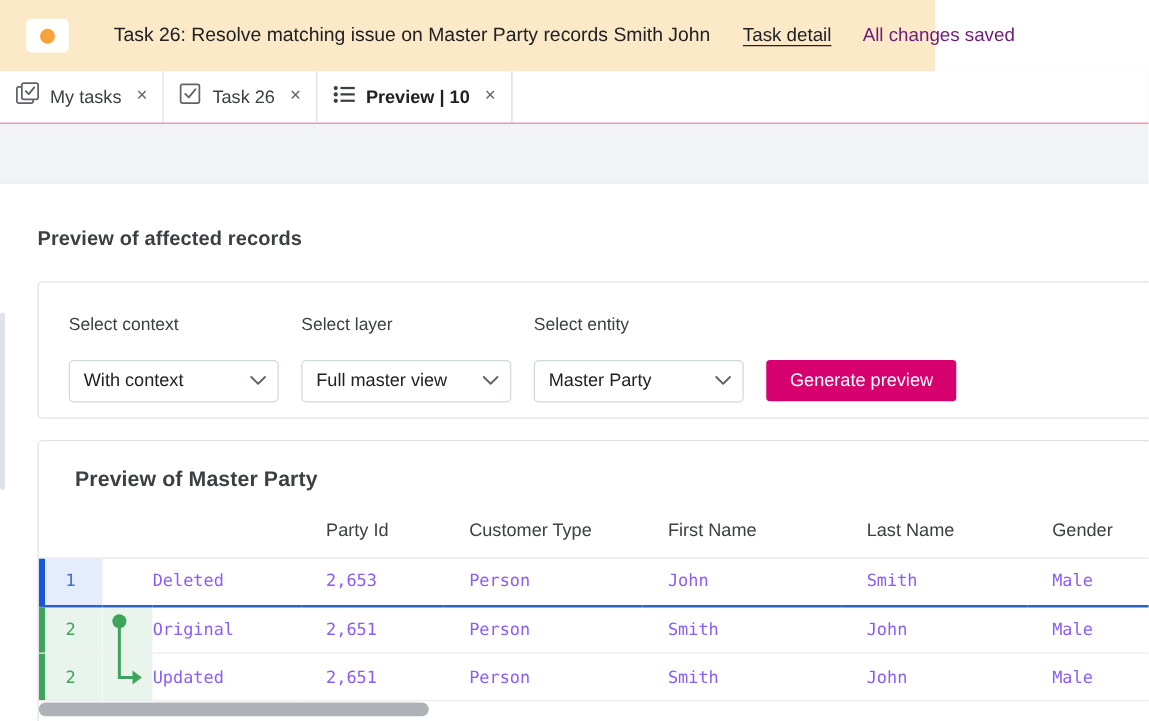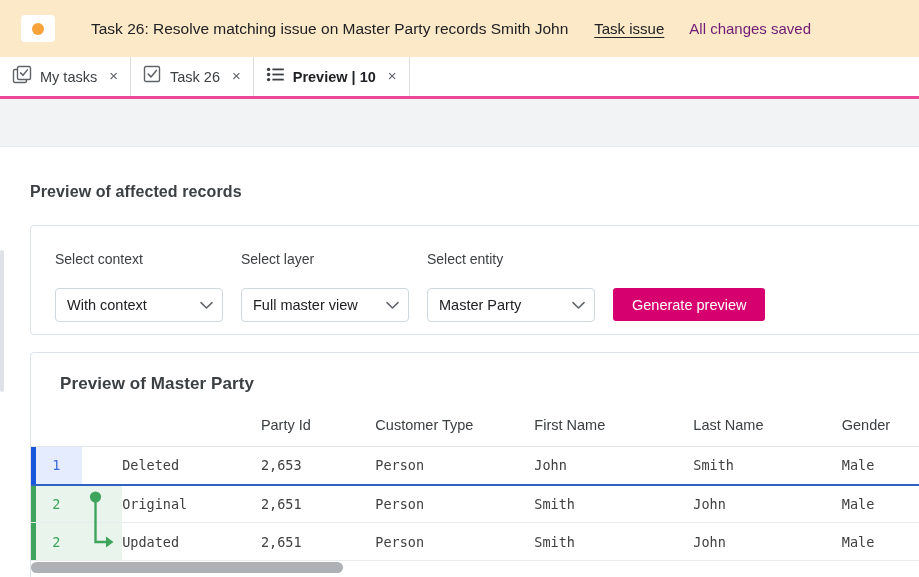--- a/index.html
+++ b/index.html
@@ -7,21 +7,21 @@
     width: 919px; height: 577px;
     overflow: hidden;
     background: #ffffff;
     font-family: "Liberation Sans", sans-serif;
     -webkit-font-smoothing: antialiased;
   }
   .app { position: relative; width: 919px; height: 577px; background: #fff; overflow: hidden; }
 
   
   .banner {
-    position: absolute; left: 0; top: 0; width: 919px; height: 57px;
+    position: absolute; left: 0; top: 0; width: 748px; height: 57px;
     background: #fce9c8;
     display: flex; align-items: center;
     padding-left: 21px;
   }
   .banner-icon {
     width: 34px; height: 27px; background: #ffffff; border-radius: 4px;
     display: flex; align-items: center; justify-content: center;
     flex: 0 0 auto;
   }
   .banner-dot { width: 12px; height: 12px; border-radius: 50%; background: #f9a23b; }
@@ -32,21 +32,21 @@
     margin-left: 26px; font-size: 15px; color: #202124;
     text-decoration: underline; text-underline-offset: 3px; white-space: nowrap; cursor: pointer;
   }
   .banner-status { margin-left: 25px; font-size: 15px; color: #701a75; white-space: nowrap; }
 
   
   .tabstrip {
     position: absolute; left: 0; top: 57px; width: 919px; height: 42px;
     background: #fce9c8;
     display: flex; align-items: stretch;
-    border-bottom: 3px solid #ec4899;
+    border-bottom: 1px solid #ec4899;
   }
   .tab {
     display: flex; align-items: center;
     padding: 0 10px 0 12px;
     background: #ffffff;
     border-right: 1px solid #dadce0;
     cursor: pointer;
     position: relative;
     gap: 8px;
   }
@@ -113,21 +113,21 @@
     padding: 21px 0 0 29px; letter-spacing: 0.1px;
   }
   .tbl { width: 100%; border-collapse: collapse; margin-top: 23px; table-layout: fixed; }
   .tbl th {
     font-size: 14.5px; font-weight: normal; color: #3c4043;
     text-align: left; padding: 0 0 13px 0; vertical-align: bottom;
     border-bottom: 1px solid #e3e7ea;
   }
   .tbl td {
     font-family: "DejaVu Sans Mono", "Liberation Mono", monospace;
-    font-size: 13.5px; color: #404040;
+    font-size: 13.5px; color: #8b5cf6;
     padding: 0; height: 38px; vertical-align: middle;
     border-bottom: 1px solid #e9ecef;
   }
   .col-marker { width: 48px; }
   .col-gutter { width: 38px; }
   .col-status { width: 112px; }
   .col-party  { width: 108px; }
   .col-ctype  { width: 150px; }
   .col-first  { width: 150px; }
   .col-last   { width: 140px; }
@@ -170,21 +170,21 @@
 </head>
 <body>
 
 <div class="app">
 
   <div class="banner">
     <div class="banner-icon">
       <div class="banner-dot"></div>
     </div>
     <div class="banner-title">Task 26: Resolve matching issue on Master Party records Smith John</div>
-    <div class="banner-link">Task issue</div>
+    <div class="banner-link">Task detail</div>
     <div class="banner-status">All changes saved</div>
   </div>
 
   <div class="tabstrip">
 
     <div class="tab">
       <span class="tab-icon">
         <svg width="20" height="20" viewBox="0 0 20 20">
           <rect x="1.5" y="4.5" width="13" height="13" rx="1.5" fill="none" stroke="#5f6368" stroke-width="1.4"></rect>
           <rect x="5.5" y="1.5" width="13" height="13" rx="1.5" fill="#fff" stroke="#5f6368" stroke-width="1.4"></rect>

